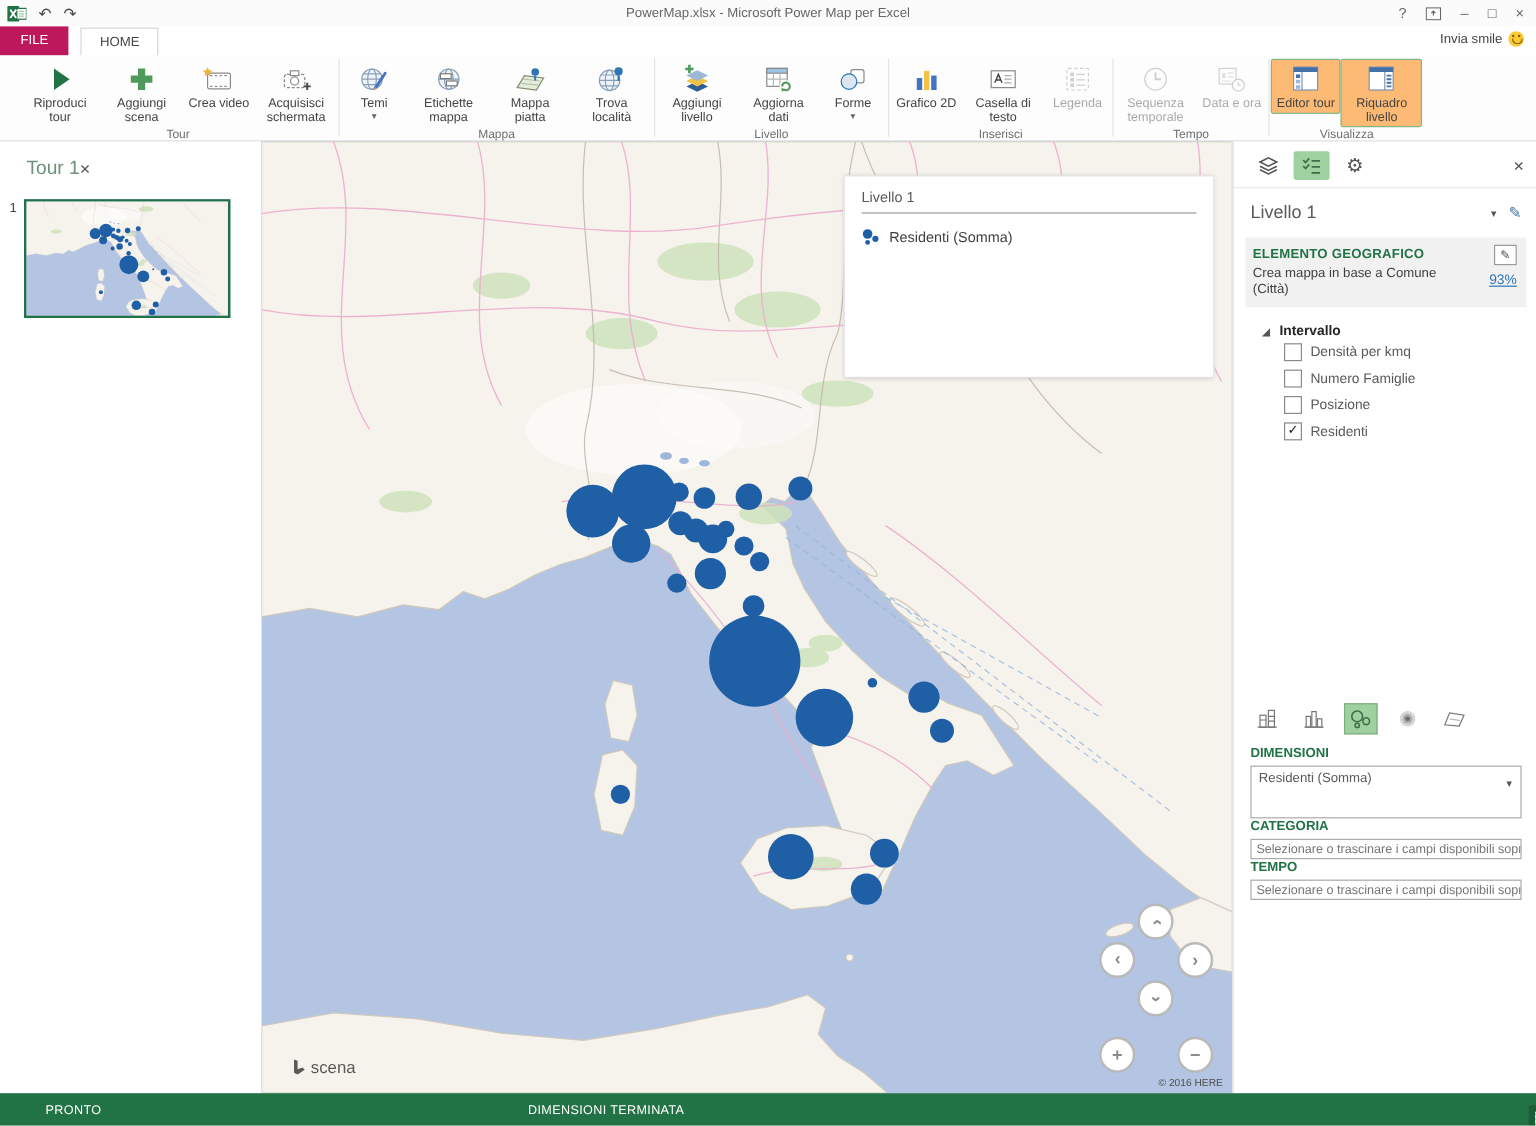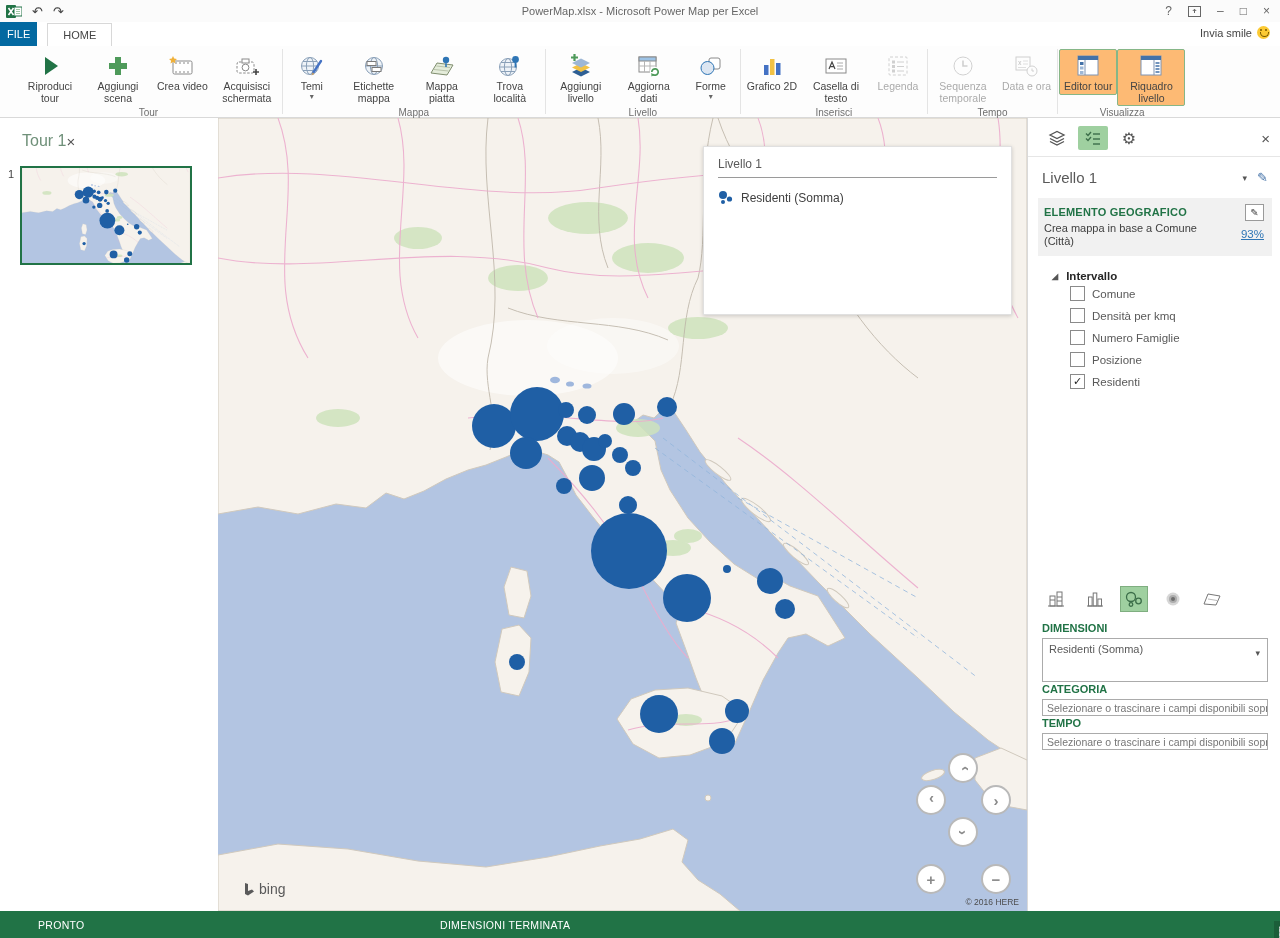--- a/index.html
+++ b/index.html
@@ -8,21 +8,21 @@
        -webkit-font-smoothing:antialiased;}
   
   .titlebar{height:22px;background:#fbfbfb;display:flex;align-items:center;position:relative;}
   .qat{display:flex;align-items:center;gap:10px;padding-left:6px;z-index:2;}
   .qat .glyph{font-size:13px;color:#444;cursor:pointer;}
   .title{position:absolute;left:0;right:0;text-align:center;color:#666;font-size:11px;}
   .winctl{margin-left:auto;display:flex;align-items:center;gap:16px;padding-right:10px;z-index:2;color:#666;}
   .winctl span{font-size:12px;cursor:pointer;}
   
   .tabrow{height:24px;background:#fff;display:flex;align-items:flex-end;position:relative;}
-  .tab-file{background:#0369a1;color:#fff;padding:5px 7px;font-size:11px;height:24px;box-sizing:border-box;display:flex;align-items:center;}
+  .tab-file{background:#be185d;color:#fff;padding:5px 17px;font-size:11px;height:24px;box-sizing:border-box;display:flex;align-items:center;}
   .tab-home{background:#fff;border:1px solid #d8d8d8;border-bottom:none;color:#444;padding:4px 15px;height:23px;box-sizing:border-box;display:flex;align-items:center;margin-left:10px;}
   .feedback{position:absolute;right:10px;top:4px;display:flex;align-items:center;gap:5px;color:#444;}
   .smiley{width:13px;height:13px;border-radius:50%;background:#fcca33;position:relative;display:inline-block;}
   .smiley:after{content:"";position:absolute;left:3px;top:6px;width:7px;height:4px;border:1px solid #7a5a00;border-top:none;border-radius:0 0 7px 7px;}
   .smiley:before{content:"";position:absolute;left:3px;top:3px;width:2px;height:2px;background:#7a5a00;border-radius:50%;box-shadow:5px 0 0 #7a5a00;}
   
   .ribbon{height:71px;background:#fdfdfd;border-bottom:1px solid #d9d9d9;display:flex;align-items:stretch;padding-left:16px;}
   .rgroup{display:flex;flex-direction:column;}
   .gbtns{display:flex;flex:1;align-items:flex-start;padding-top:3px;}
   .gname{text-align:center;color:#6f6f6f;font-size:10px;padding:1px 0 2px;}
@@ -537,21 +537,21 @@
         <span class="g">+</span>
       </div>
     <div class="navbtn" style="left:763px;top:746px;">
         <span class="g">−</span>
       </div>
 
     <div class="bing">
       <svg width="11" height="15">
         <path d="M1,1 L4,2 V9 L8,7.5 L10,9.5 L4,13.5 L1,12 Z" fill="#5a5a5a"></path>
       </svg>
-      <span>bing</span>
+      <span>scena</span>
     </div>
     <div class="copyr">© 2016 HERE</div>
   </div>
 
   <div class="rpanel">
     <div class="rtabs">
       <span class="rtab">
         <svg width="18" height="16">
             <path d="M2,5 L9,1.5 L16,5 L9,8.5 Z M2,8.5 L9,12 L16,8.5 M2,11.5 L9,15 L16,11.5" fill="none" stroke="#555" stroke-width="1.3"></path>
           </svg>
@@ -585,24 +585,20 @@
       <span class="geo-edit">✎</span>
       <span class="geo-pct">93%</span>
     </div>
 
     <div class="tree">
       <div class="tree-h">
         <span class="tri">◢</span>
         <span>Intervallo</span>
       </div>
       <div>
-          <div class="frow">
-            <span class="cb"></span>
-            <span class="flb">Comune</span>
-          </div>
           <div class="frow">
             <span class="cb"></span>
             <span class="flb">Densità per kmq</span>
           </div>
           <div class="frow">
             <span class="cb"></span>
             <span class="flb">Numero Famiglie</span>
           </div>
           <div class="frow">
             <span class="cb"></span>

